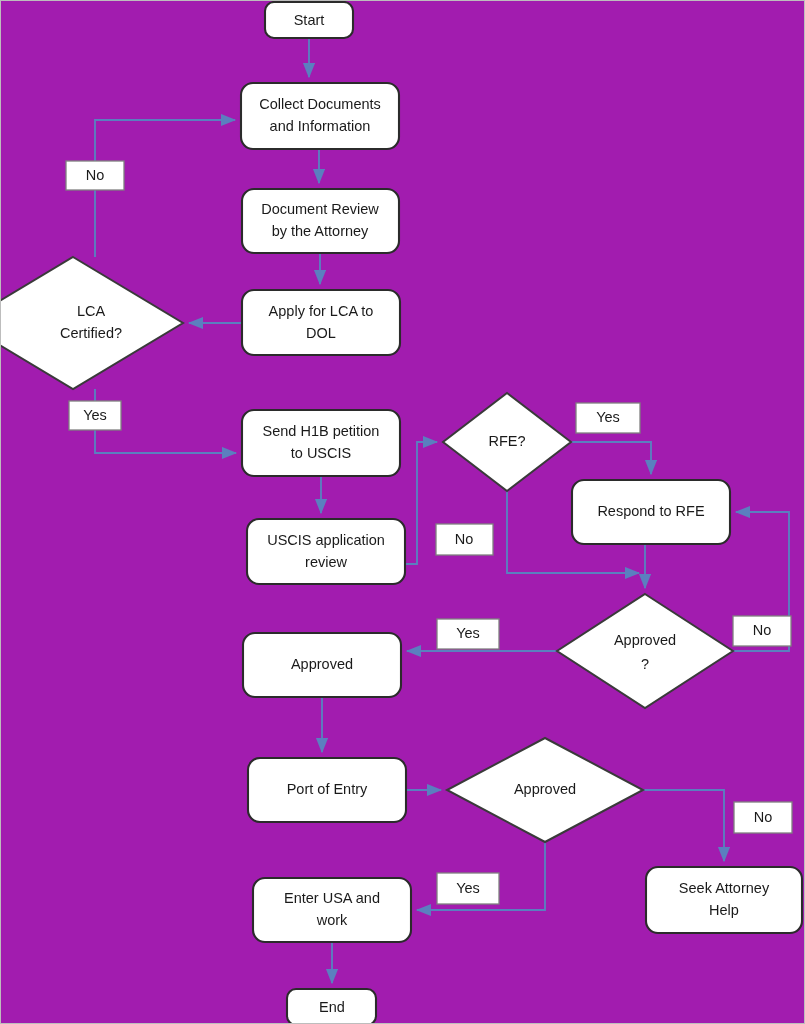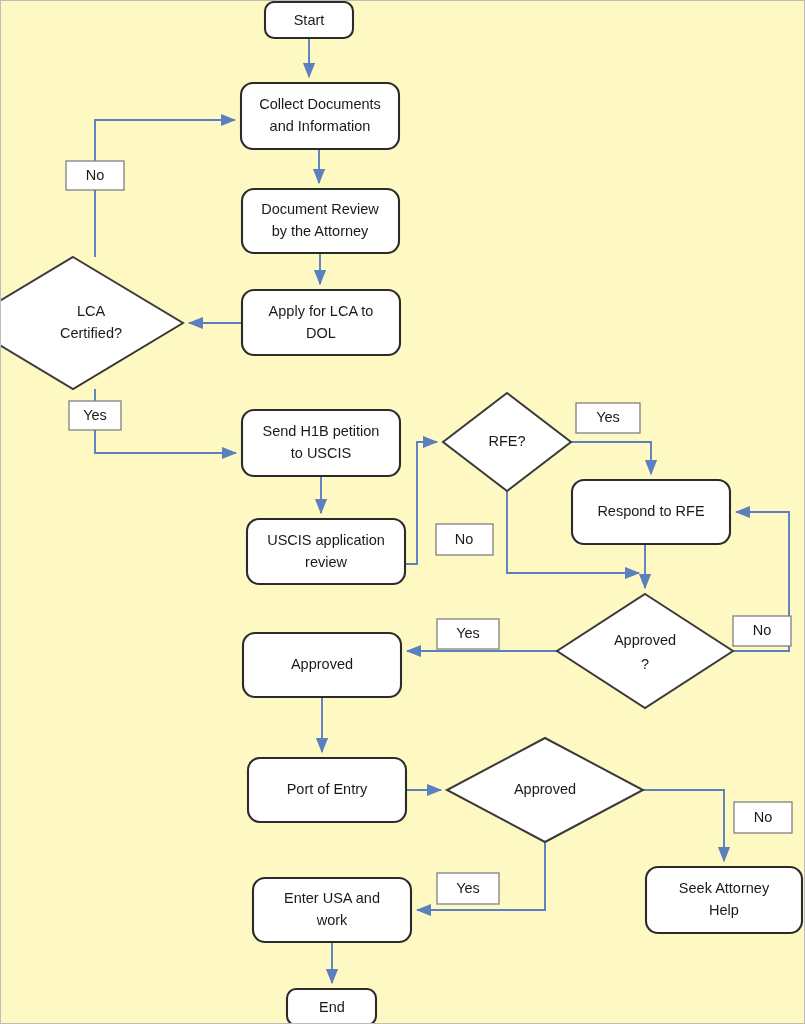--- a/index.html
+++ b/index.html
@@ -7,21 +7,21 @@
     padding: 0;
     background: #ffffff;
   }
   body {
     font-family: "Liberation Sans", sans-serif;
   }
   #canvas {
     position: relative;
     width: 805px;
     height: 1024px;
-    background: #fef9c3;
+    background: #a21caf;
     border: 1px solid #bdbdbd;
     box-sizing: border-box;
     overflow: hidden;
   }
   #flow-svg {
     position: absolute;
     left: 0;
     top: 0;
     width: 805px;
     height: 1024px;

